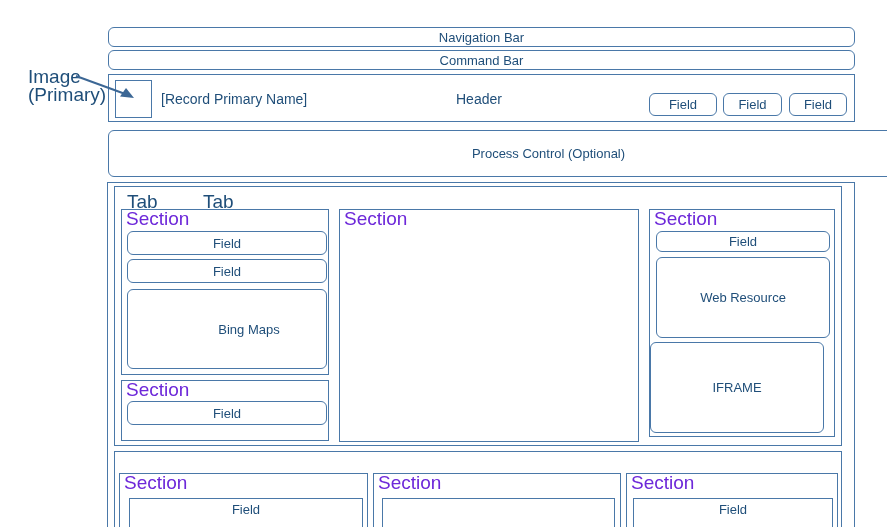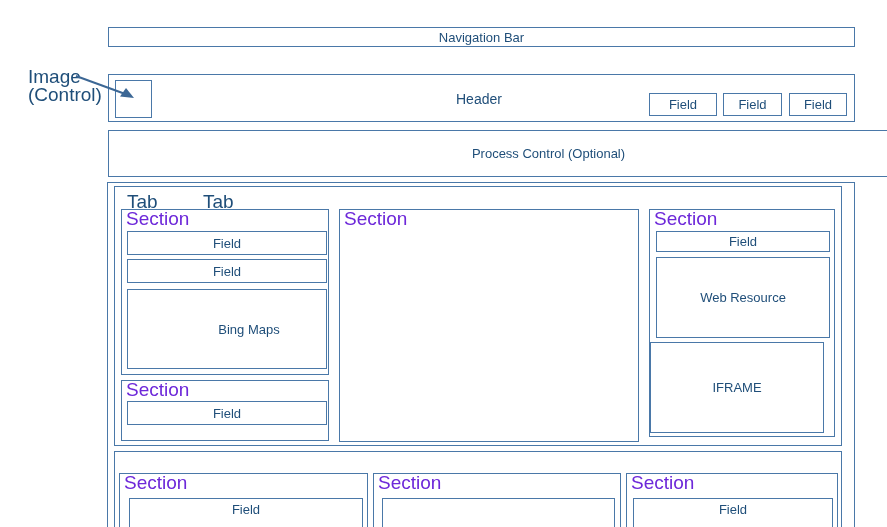--- a/index.html
+++ b/index.html
@@ -15,20 +15,21 @@
   }
   .box {
     position: absolute;
     border: 1.5px solid #4a78a8;
     background: #ffffff;
   }
   .center {
     display: flex;
     align-items: center;
     justify-content: center;
+    border-radius: 6px;
   }
   .topnote {
     display: flex;
     align-items: flex-start;
     justify-content: center;
     padding-top: 3px;
   }
   .lbl {
     position: absolute;
     font-size: 19px;
@@ -48,33 +49,37 @@
   .hdr-txt { font-size: 14px; }
   .txt { font-size: 13px; color: #1f4e79; }
   svg { position: absolute; overflow: visible; }
 </style>
 </head>
 <body>
 
 <div id="canvas">
 
   <div class="lbl" style="left:28px; top:69px;">Image</div>
-  <div class="lbl" style="left:28px; top:87px;">(Control)</div>
+  <div class="lbl" style="left:28px; top:87px;">(Primary)</div>
   <svg width="150" height="50" style="left:15px; top:60px; z-index:5;">
     <line x1="61" y1="16" x2="113" y2="35" stroke="#3c6795" stroke-width="2"></line>
     <polygon points="119,38 105,36.5 111,28" fill="#3c6795"></polygon>
   </svg>
 
   <div class="box center" style="left:108px; top:27px; width:747px; height:20px;">
     <span class="txt">Navigation Bar</span>
   </div>
 
+  <div class="box center" style="left:108px; top:50px; width:747px; height:20px;">
+    <span class="txt">Command Bar</span>
+  </div>
 
   <div class="box" style="left:108px; top:74px; width:747px; height:48px;">
     <div class="box" style="left:6px; top:5px; width:37px; height:38px;"></div>
+    <div class="lbl hdr-txt" style="left:52px; top:17px;">[Record Primary Name]</div>
     <div class="lbl hdr-txt" style="left:347px; top:17px;">Header</div>
     <div class="box center" style="left:540px; top:18px; width:68px; height:23px;">
       <span class="txt">Field</span>
     </div>
     <div class="box center" style="left:614px; top:18px; width:59px; height:23px;">
       <span class="txt">Field</span>
     </div>
     <div class="box center" style="left:680px; top:18px; width:58px; height:23px;">
       <span class="txt">Field</span>
     </div>

